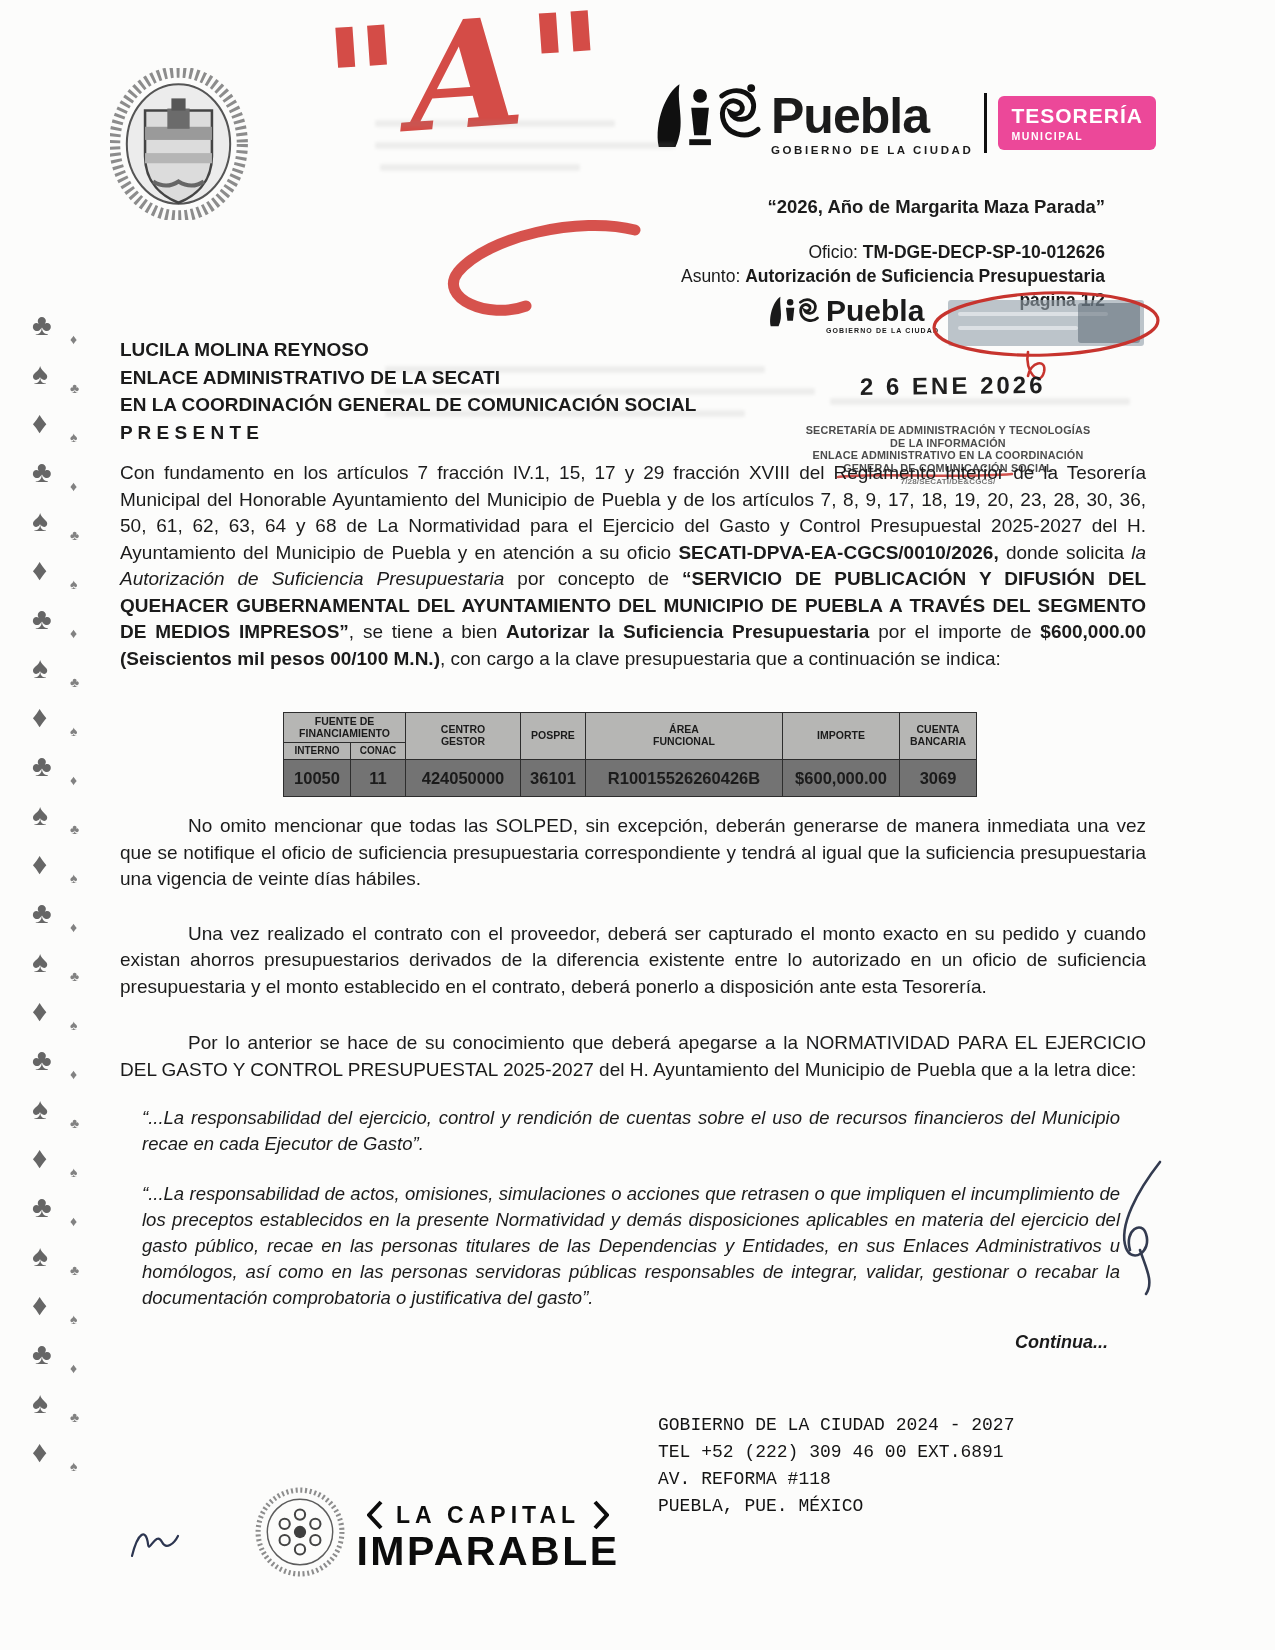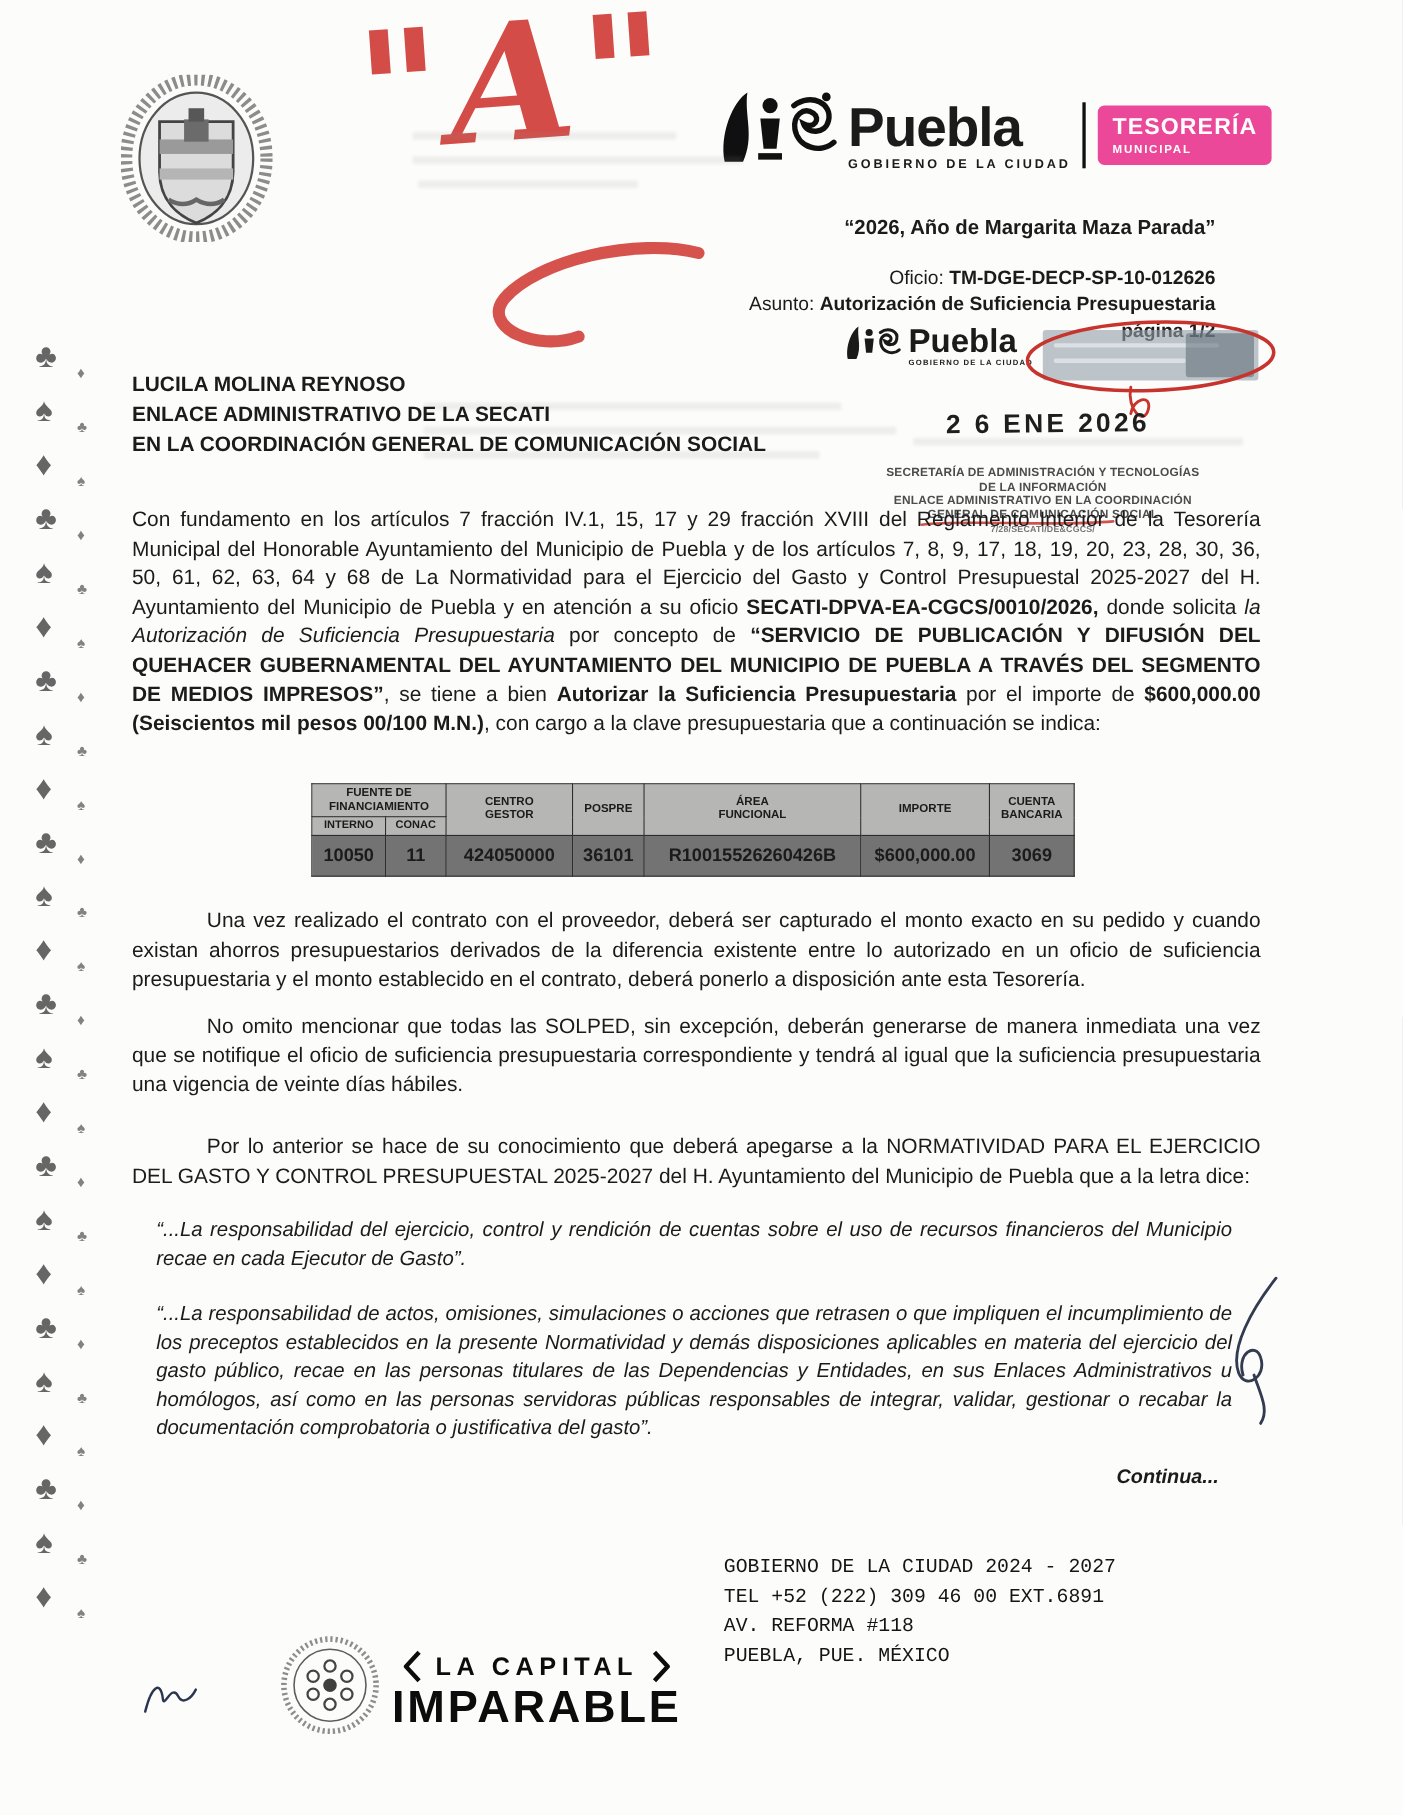--- a/index.html
+++ b/index.html
@@ -242,20 +242,21 @@
     <div class="stamp-ref">7/28/SECATI/DE&amp;CGCS/</div>
   </div>
   <svg class="red-strike" width="180" height="14" viewBox="0 0 180 14">
     <path d="M2 9 C40 4 120 11 176 6" fill="none" stroke="#c7342e" stroke-width="2.4" opacity="0.85" stroke-linecap="round"></path>
   </svg>
 
   <div class="recipient">
     <div>LUCILA MOLINA REYNOSO</div>
     <div>ENLACE ADMINISTRATIVO DE LA SECATI</div>
     <div>EN LA COORDINACIÓN GENERAL DE COMUNICACIÓN SOCIAL</div>
+    <div>P R E S E N T E</div>
   </div>
 
   <div class="doc-flow">
     <p style="margin:0;"><span>Con fundamento en los artículos 7 fracción IV.1, 15, 17 y 29 fracción XVIII del Reglamento Interior de la Tesorería Municipal del Honorable Ayuntamiento del Municipio de Puebla y de los artículos 7, 8, 9, 17, 18, 19, 20, 23, 28, 30, 36, 50, 61, 62, 63, 64 y 68 de La Normatividad para el Ejercicio del Gasto y Control Presupuestal 2025-2027 del H. Ayuntamiento del Municipio de Puebla y en atención a su oficio </span><span class="b">SECATI-DPVA-EA-CGCS/0010/2026,</span><span> donde solicita </span><span class="i">la Autorización de Suficiencia Presupuestaria</span><span> por concepto de </span><span class="b">“SERVICIO DE PUBLICACIÓN Y DIFUSIÓN DEL QUEHACER GUBERNAMENTAL DEL AYUNTAMIENTO DEL MUNICIPIO DE PUEBLA A TRAVÉS DEL SEGMENTO DE MEDIOS IMPRESOS”</span><span>, se tiene a bien </span><span class="b">Autorizar la Suficiencia Presupuestaria</span><span> por el importe de </span><span class="b">$600,000.00 (Seiscientos mil pesos 00/100 M.N.)</span><span>, con cargo a la clave presupuestaria que a continuación se indica:</span></p>
 
     <table class="budget">
       <tbody>
           <tr>
         <th colspan="2" class="pre">FUENTE DE
 FINANCIAMIENTO</th>
@@ -277,22 +278,22 @@
         <td>11</td>
         <td>424050000</td>
         <td>36101</td>
         <td>R10015526260426B</td>
         <td>$600,000.00</td>
         <td>3069</td>
       </tr>
     </tbody>
       </table>
 
+    <p class="para-indent p2" style="margin-bottom:0;">No omito mencionar que todas las SOLPED, sin excepción, deberán generarse de manera inmediata una vez que se notifique el oficio de suficiencia presupuestaria correspondiente y tendrá al igual que la suficiencia presupuestaria una vigencia de veinte días hábiles.</p>
     <p class="para-indent p3" style="margin-bottom:0;">Una vez realizado el contrato con el proveedor, deberá ser capturado el monto exacto en su pedido y cuando existan ahorros presupuestarios derivados de la diferencia existente entre lo autorizado en un oficio de suficiencia presupuestaria y el monto establecido en el contrato, deberá ponerlo a disposición ante esta Tesorería.</p>
-    <p class="para-indent p2" style="margin-bottom:0;">No omito mencionar que todas las SOLPED, sin excepción, deberán generarse de manera inmediata una vez que se notifique el oficio de suficiencia presupuestaria correspondiente y tendrá al igual que la suficiencia presupuestaria una vigencia de veinte días hábiles.</p>
     <p class="para-indent p4" style="margin-bottom:0;">Por lo anterior se hace de su conocimiento que deberá apegarse a la NORMATIVIDAD PARA EL EJERCICIO DEL GASTO Y CONTROL PRESUPUESTAL 2025-2027 del H. Ayuntamiento del Municipio de Puebla que a la letra dice:</p>
     <p class="quote">“...La responsabilidad del ejercicio, control y rendición de cuentas sobre el uso de recursos financieros del Municipio recae en cada Ejecutor de Gasto”.</p>
     <p class="quote q2">“...La responsabilidad de actos, omisiones, simulaciones o acciones que retrasen o que impliquen el incumplimiento de los preceptos establecidos en la presente Normatividad y demás disposiciones aplicables en materia del ejercicio del gasto público, recae en las personas titulares de las Dependencias y Entidades, en sus Enlaces Administrativos u homólogos, así como en las personas servidoras públicas responsables de integrar, validar, gestionar o recabar la documentación comprobatoria o justificativa del gasto”.</p>
     <div class="continua">Continua...</div>
   </div>
 
   <svg class="signature" width="90" height="145" viewBox="0 0 90 145">
     <path d="M64 6 C42 34 22 70 30 92 C36 108 56 96 50 78 C46 64 28 74 34 94" fill="none" stroke="#333b50" stroke-width="2.6" stroke-linecap="round"></path>
     <path d="M44 94 C50 112 58 126 50 138" fill="none" stroke="#333b50" stroke-width="2.6" stroke-linecap="round"></path>
   </svg>

